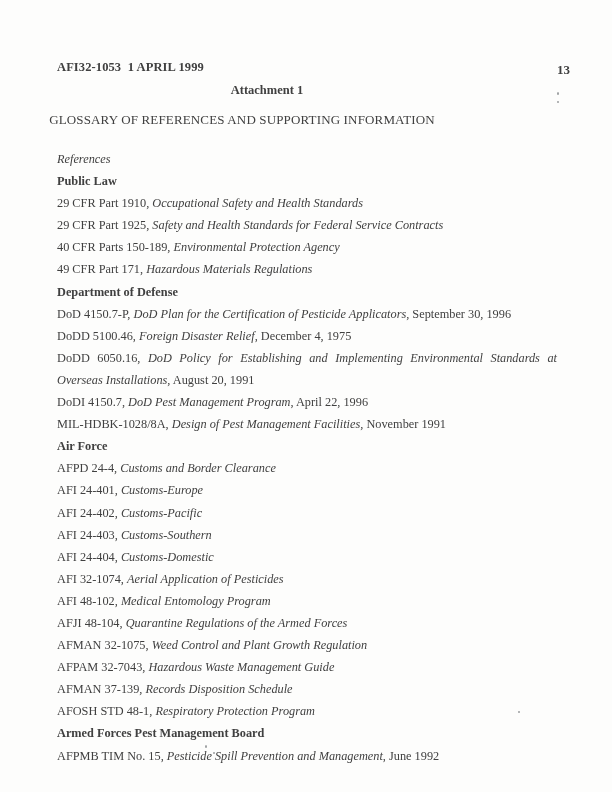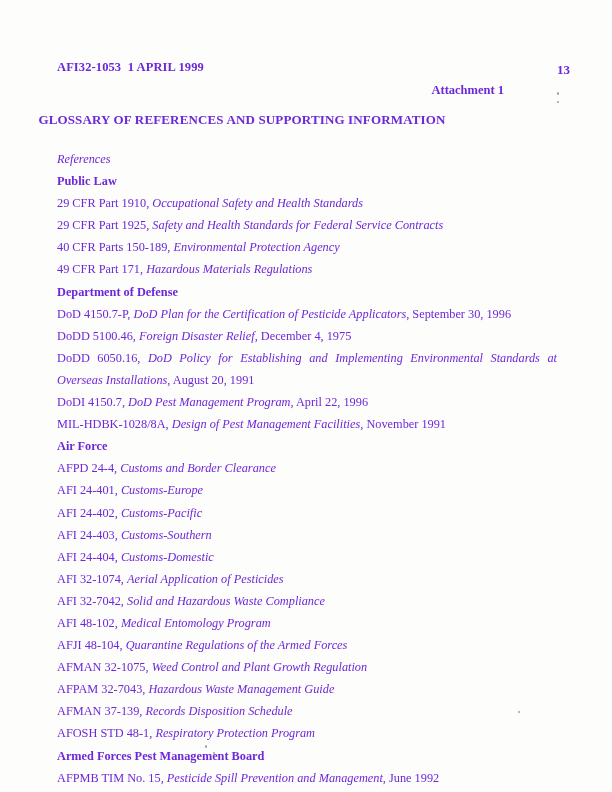--- a/index.html
+++ b/index.html
@@ -7,21 +7,21 @@
     padding: 0;
     background: #ffffff;
   }
   .page {
     position: relative;
     width: 612px;
     height: 792px;
     background: #fdfdfc;
     overflow: hidden;
     font-family: "Liberation Serif", "DejaVu Serif", serif;
-    color: #6d28d9;
+    color: #404040;
   }
   
   .doc-header {
     position: absolute;
     top: 60px;
     left: 57px;
     font-size: 12.5px;
     font-weight: bold;
     letter-spacing: 0.1px;
     white-space: pre;
@@ -35,34 +35,34 @@
   }
   .speck {
     position: absolute;
     background: #9b9ea0;
     border-radius: 50%;
   }
   
   .attachment-title {
     position: absolute;
     top: 83px;
-    left: 0;
+    left: 15px;
     width: 504px;
-    text-align: right;
+    text-align: center;
     font-size: 12.5px;
     font-weight: bold;
   }
   .glossary-title {
     position: absolute;
     top: 112px;
     left: 0;
     width: 484px;
     text-align: center;
     font-size: 13px;
-    font-weight: bold;
+    font-weight: normal;
     letter-spacing: 0.15px;
   }
   
   .body-block {
     position: absolute;
     top: 148px;
     left: 57px;
     width: 500px;
   }
   .line {
@@ -122,21 +122,20 @@
         <div class="line wrap"><span>DoDD 6050.16, </span><span class="ital">DoD Policy for Establishing and Implementing Environmental Standards at Overseas Installations</span><span>, August 20, 1991</span></div>
         <div class="line"><span>DoDI 4150.7, </span><span class="ital">DoD Pest Management Program</span><span>, April 22, 1996</span></div>
         <div class="line"><span>MIL-HDBK-1028/8A, </span><span class="ital">Design of Pest Management Facilities</span><span>, November 1991</span></div>
         <div class="line sec-head">Air Force</div>
         <div class="line"><span>AFPD 24-4, </span><span class="ital">Customs and Border Clearance</span></div>
         <div class="line"><span>AFI 24-401, </span><span class="ital">Customs-Europe</span></div>
         <div class="line"><span>AFI 24-402, </span><span class="ital">Customs-Pacific</span></div>
         <div class="line"><span>AFI 24-403, </span><span class="ital">Customs-Southern</span></div>
         <div class="line"><span>AFI 24-404, </span><span class="ital">Customs-Domestic</span></div>
         <div class="line"><span>AFI 32-1074, </span><span class="ital">Aerial Application of Pesticides</span></div>
-        <div class="line"><span>AFI 32-7042, </span><span class="ital">Solid and Hazardous Waste Compliance</span></div>
         <div class="line"><span>AFI 48-102, </span><span class="ital">Medical Entomology Program</span></div>
         <div class="line"><span>AFJI 48-104, </span><span class="ital">Quarantine Regulations of the Armed Forces</span></div>
         <div class="line"><span>AFMAN 32-1075, </span><span class="ital">Weed Control and Plant Growth Regulation</span></div>
         <div class="line"><span>AFPAM 32-7043, </span><span class="ital">Hazardous Waste Management Guide</span></div>
         <div class="line"><span>AFMAN 37-139, </span><span class="ital">Records Disposition Schedule</span></div>
         <div class="line"><span>AFOSH STD 48-1, </span><span class="ital">Respiratory Protection Program</span></div>
         <div class="line sec-head">Armed Forces Pest Management Board</div>
         <div class="line"><span>AFPMB TIM No. 15, </span><span class="ital">Pesticide Spill Prevention and Management</span><span>, June 1992</span></div>
       </div>
   </div>

